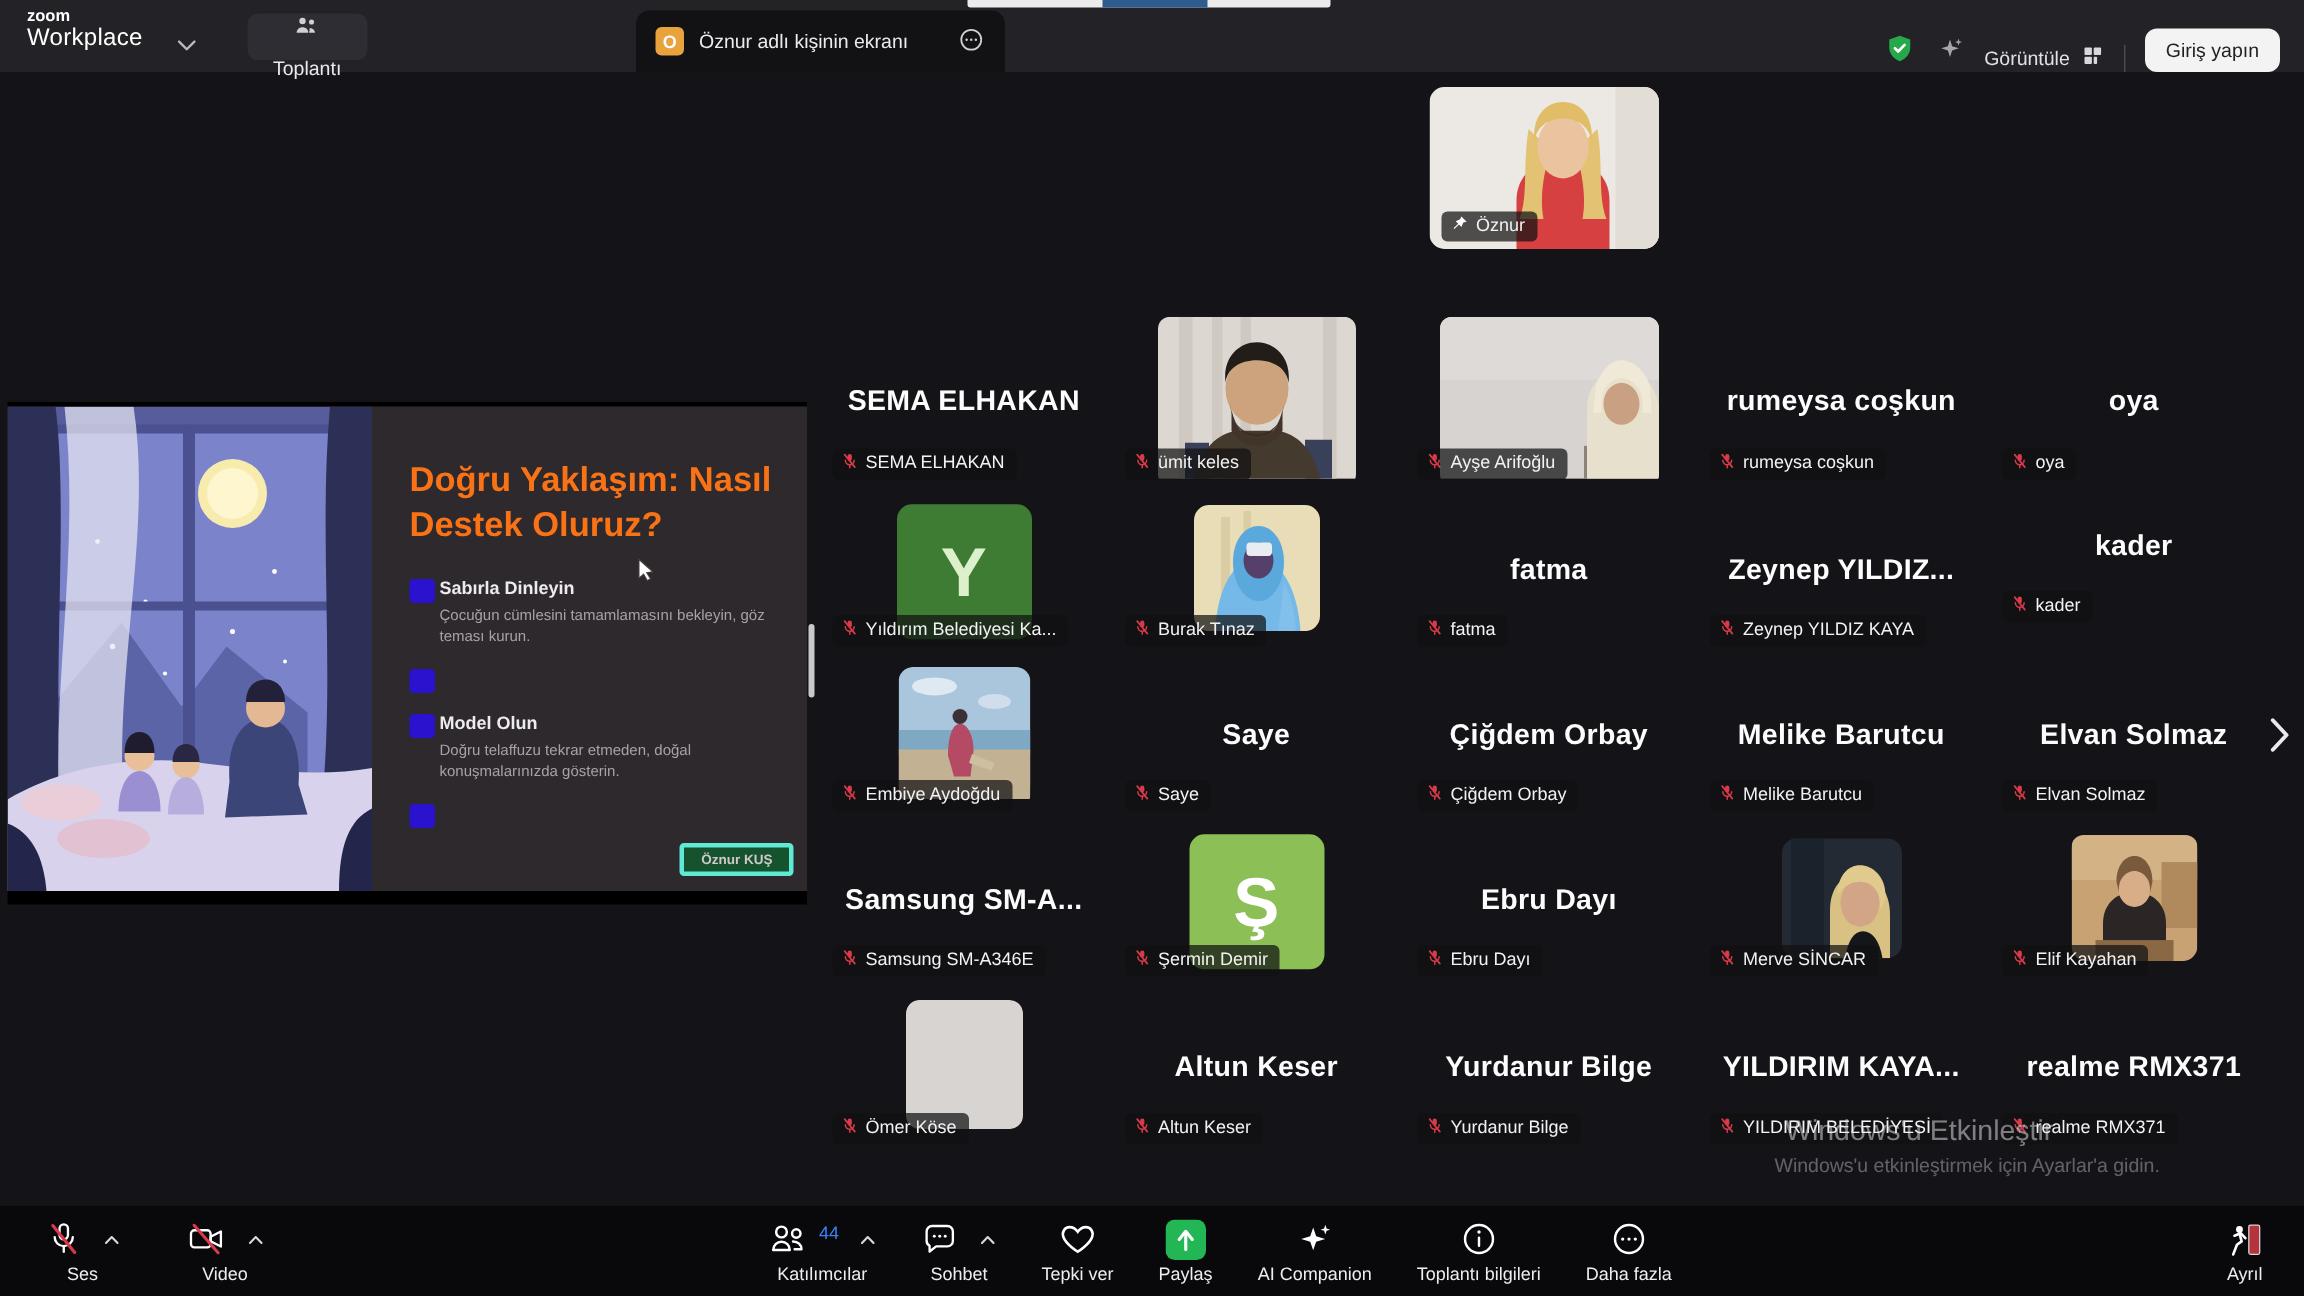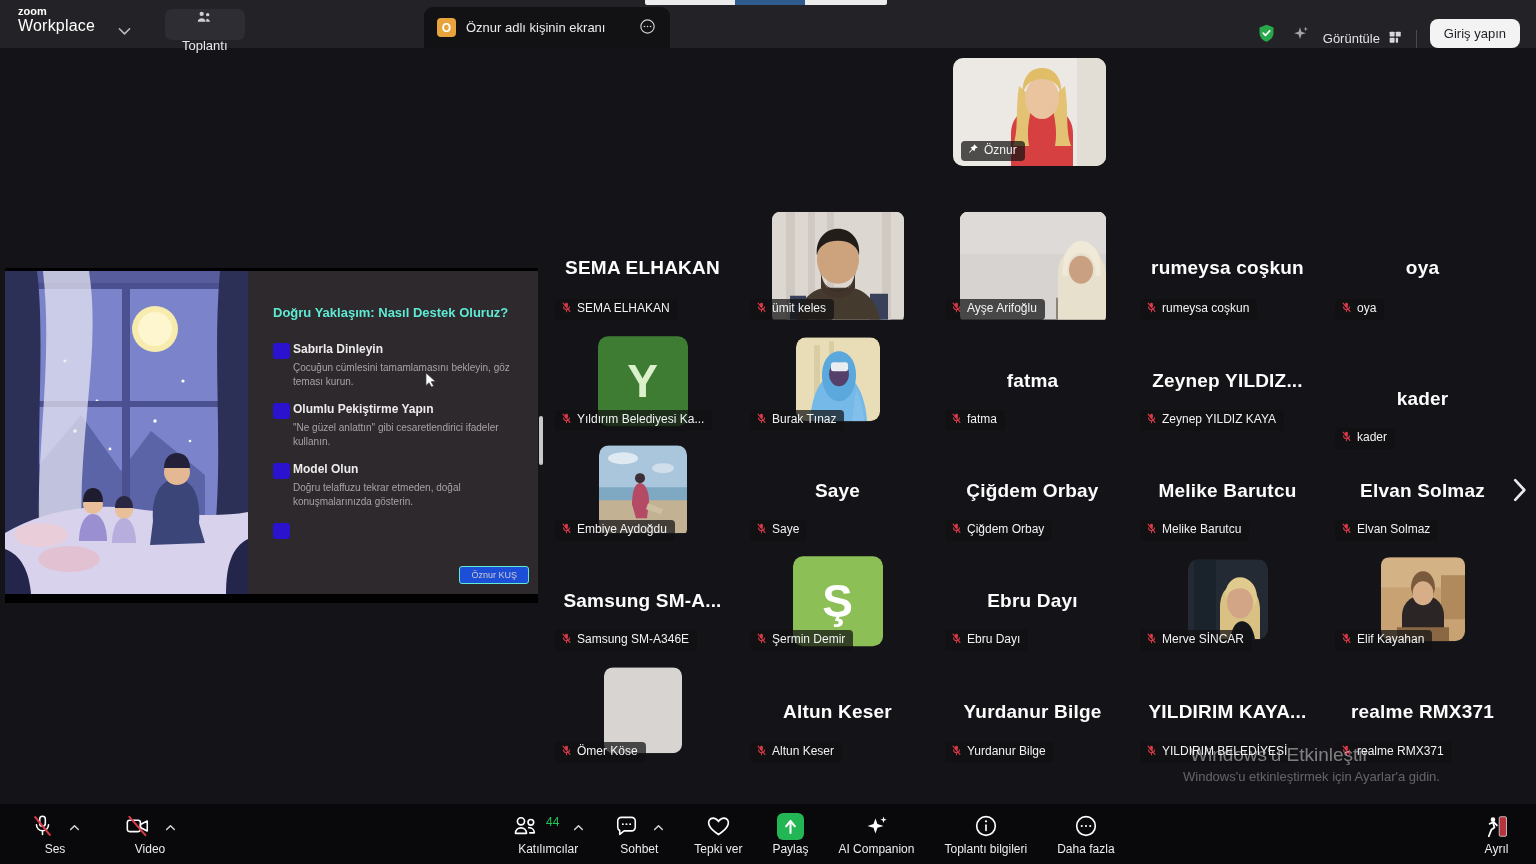--- a/index.html
+++ b/index.html
@@ -25,48 +25,48 @@
 
   
   .featured{position:absolute;left:953px;top:58px;width:153px;height:108px;border-radius:10px;overflow:hidden;background:#404040;}
   .pill{position:absolute;left:8px;bottom:5px;display:flex;align-items:center;gap:5px;background:rgba(16,16,18,.72);border-radius:4px;padding:2px 8px 3px 6px;font-size:12px;color:#f2f2f4;white-space:nowrap;line-height:1.1;}
 
   
   .share-screen{position:absolute;left:5px;top:268px;width:533px;height:335px;background:#000;}
   .slide{position:absolute;left:0;top:3px;right:0;bottom:9px;background:#2d292c;display:flex;overflow:hidden;}
   .illus{width:243px;flex:none;}
   .slide-text{flex:1;padding:34px 20px 0 25px;position:relative;}
-  .slide-title{font-size:13px;font-weight:bold;line-height:1.3;color:#5eead4;}
+  .slide-title{font-size:23px;font-weight:bold;line-height:1.3;color:#f97316;}
   .bullets{margin-top:20px;}
   .bullet{display:flex;gap:3px;margin-bottom:13px;}
   .bsq{width:17px;height:16px;background:#2a12cf;border-radius:3px;flex:none;margin-top:1px;}
   .btitle{font-size:12px;font-weight:bold;color:#edebec;}
   .bdesc{font-size:10px;color:#a9a1a5;margin-top:5px;line-height:1.4;}
-  .badge{position:absolute;right:9px;bottom:10px;background:#1d4ed8;border:1px solid #5eead4;color:#cfc9cb;font-size:9px;padding:3px 11px;border-radius:3px;}
+  .badge{position:absolute;right:9px;bottom:10px;background:#14532d;border:3px solid #5eead4;color:#cfc9cb;font-size:9px;padding:3px 11px;border-radius:3px;font-weight:bold;}
   .scroll-thumb{position:absolute;left:539px;top:416px;width:4px;height:49px;background:#c9c9cc;border-radius:2px;}
   .cursor{position:absolute;left:425px;top:372px;}
 
   
   .tile{position:absolute;}
   .big-name{position:absolute;left:0;right:0;top:50%;transform:translateY(-58%);text-align:center;font-size:19px;font-weight:bold;color:#fcfcfd;letter-spacing:.2px;white-space:nowrap;}
   .av-center{position:absolute;left:50%;top:50%;transform:translate(-50%,-52%);}
   .avletter{display:flex;align-items:center;justify-content:center;border-radius:10px;font-weight:bold;}
   .vid{border-radius:8px;overflow:hidden;display:block;}
   .next-page{position:absolute;left:1508px;top:475px;width:24px;height:30px;display:flex;align-items:center;justify-content:center;cursor:pointer;}
 
   
   .wm1{position:absolute;left:1190px;top:744px;font-size:19px;color:rgba(235,235,240,.50);}
   .wm2{position:absolute;left:1183px;top:769px;font-size:13px;color:rgba(225,225,232,.38);}
 
   
   .toolbar{position:absolute;left:0;bottom:0;width:100%;height:60px;background:#09090b;}
   .tb-item{display:flex;flex-direction:column;align-items:center;cursor:pointer;position:relative;}
   .tb-iconrow{display:flex;align-items:flex-start;gap:8px;height:30px;align-items:center;}
   .tb-label{font-size:12px;color:#ededf0;margin-top:1px;white-space:nowrap;}
-  .tb-count{font-size:12px;color:#22c55e;margin-top:-8px;}
+  .tb-count{font-size:12px;color:#3b82f6;margin-top:-8px;}
   .tb-left{position:absolute;left:30px;top:7px;display:flex;gap:44px;}
   .tb-center{position:absolute;left:512px;top:7px;display:flex;gap:30px;align-items:flex-start;}
   .tb-right{position:absolute;right:26px;top:7px;display:flex;}
 </style>
 </head>
 <body>
 
 <div class="stage">
 
   <div class="topbar">
@@ -183,24 +183,20 @@
         <div class="bullets" id="slide-bullets">
             <div class="bullet">
               <div class="bsq"></div>
               <div>
                 <div class="btitle">Sabırla Dinleyin</div>
                 <div class="bdesc">Çocuğun cümlesini tamamlamasını bekleyin, göz teması kurun.</div>
               </div>
             </div>
             <div class="bullet">
               <div class="bsq"></div>
-              <div>
-                <div class="btitle">Olumlu Pekiştirme Yapın</div>
-                <div class="bdesc">"Ne güzel anlattın" gibi cesaretlendirici ifadeler kullanın.</div>
-              </div>
             </div>
             <div class="bullet">
               <div class="bsq"></div>
               <div>
                 <div class="btitle">Model Olun</div>
                 <div class="bdesc">Doğru telaffuzu tekrar etmeden, doğal konuşmalarınızda gösterin.</div>
               </div>
             </div>
             <div class="bullet">
               <div class="bsq"></div>
@@ -341,21 +337,21 @@
         <div class="pill" style="left: 10px;">
           <span><svg width="11" height="13" viewBox="0 0 24 26" fill="none" stroke="#d93a4a" stroke-width="2.2" stroke-linecap="round">
               <rect x="8.9" y="2.6" width="6.2" height="10" rx="3.1" fill="#d93a4a" stroke="none"></rect>
               <path d="M5.6 11.6a6.4 6.4 0 0 0 12.8 0"></path>
               <path d="M12 18.4v4"></path>
               <path d="M4.6 3.4 19.4 21.6" stroke-width="2.5"></path>
             </svg></span>
           <span>Zeynep YILDIZ KAYA</span>
         </div>
       </div>
-      <div class="tile" style="left: 1325px; top: 348px; width: 195px; height: 106px;">
+      <div class="tile" style="left: 1325px; top: 314px; width: 195px; height: 106px;">
         <div class="big-name">kader</div>
         <div class="pill" style="left: 10px;">
           <span><svg width="11" height="13" viewBox="0 0 24 26" fill="none" stroke="#d93a4a" stroke-width="2.2" stroke-linecap="round">
               <rect x="8.9" y="2.6" width="6.2" height="10" rx="3.1" fill="#d93a4a" stroke="none"></rect>
               <path d="M5.6 11.6a6.4 6.4 0 0 0 12.8 0"></path>
               <path d="M12 18.4v4"></path>
               <path d="M4.6 3.4 19.4 21.6" stroke-width="2.5"></path>
             </svg></span>
           <span>kader</span>
         </div>

